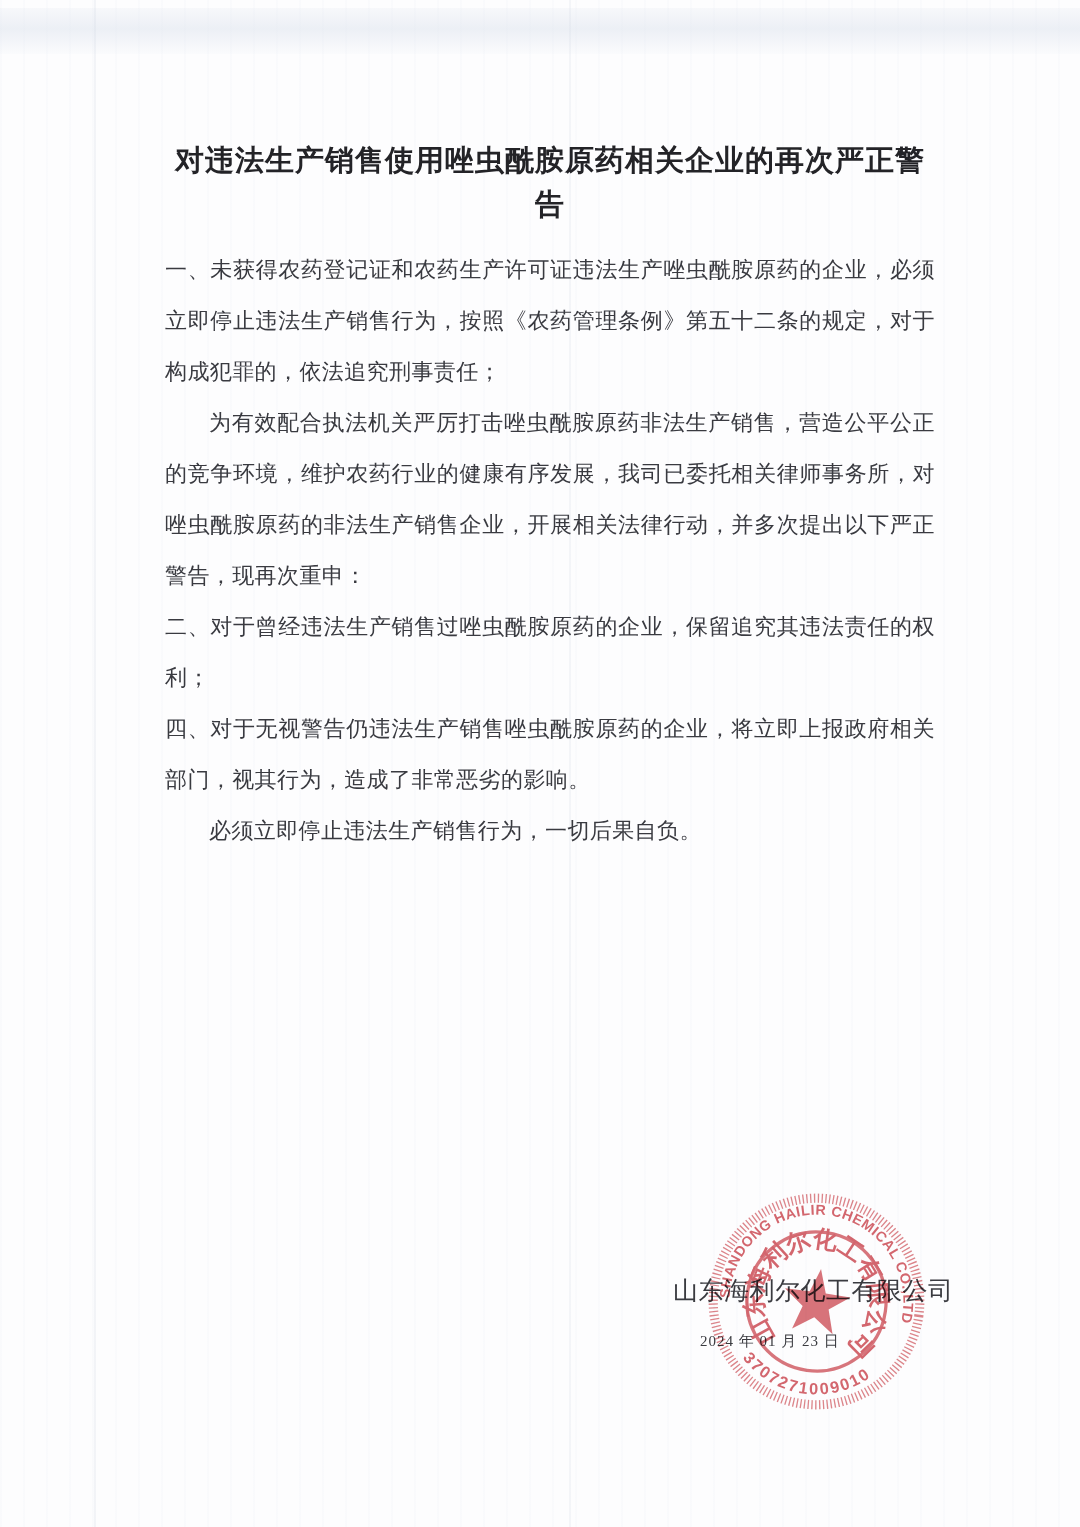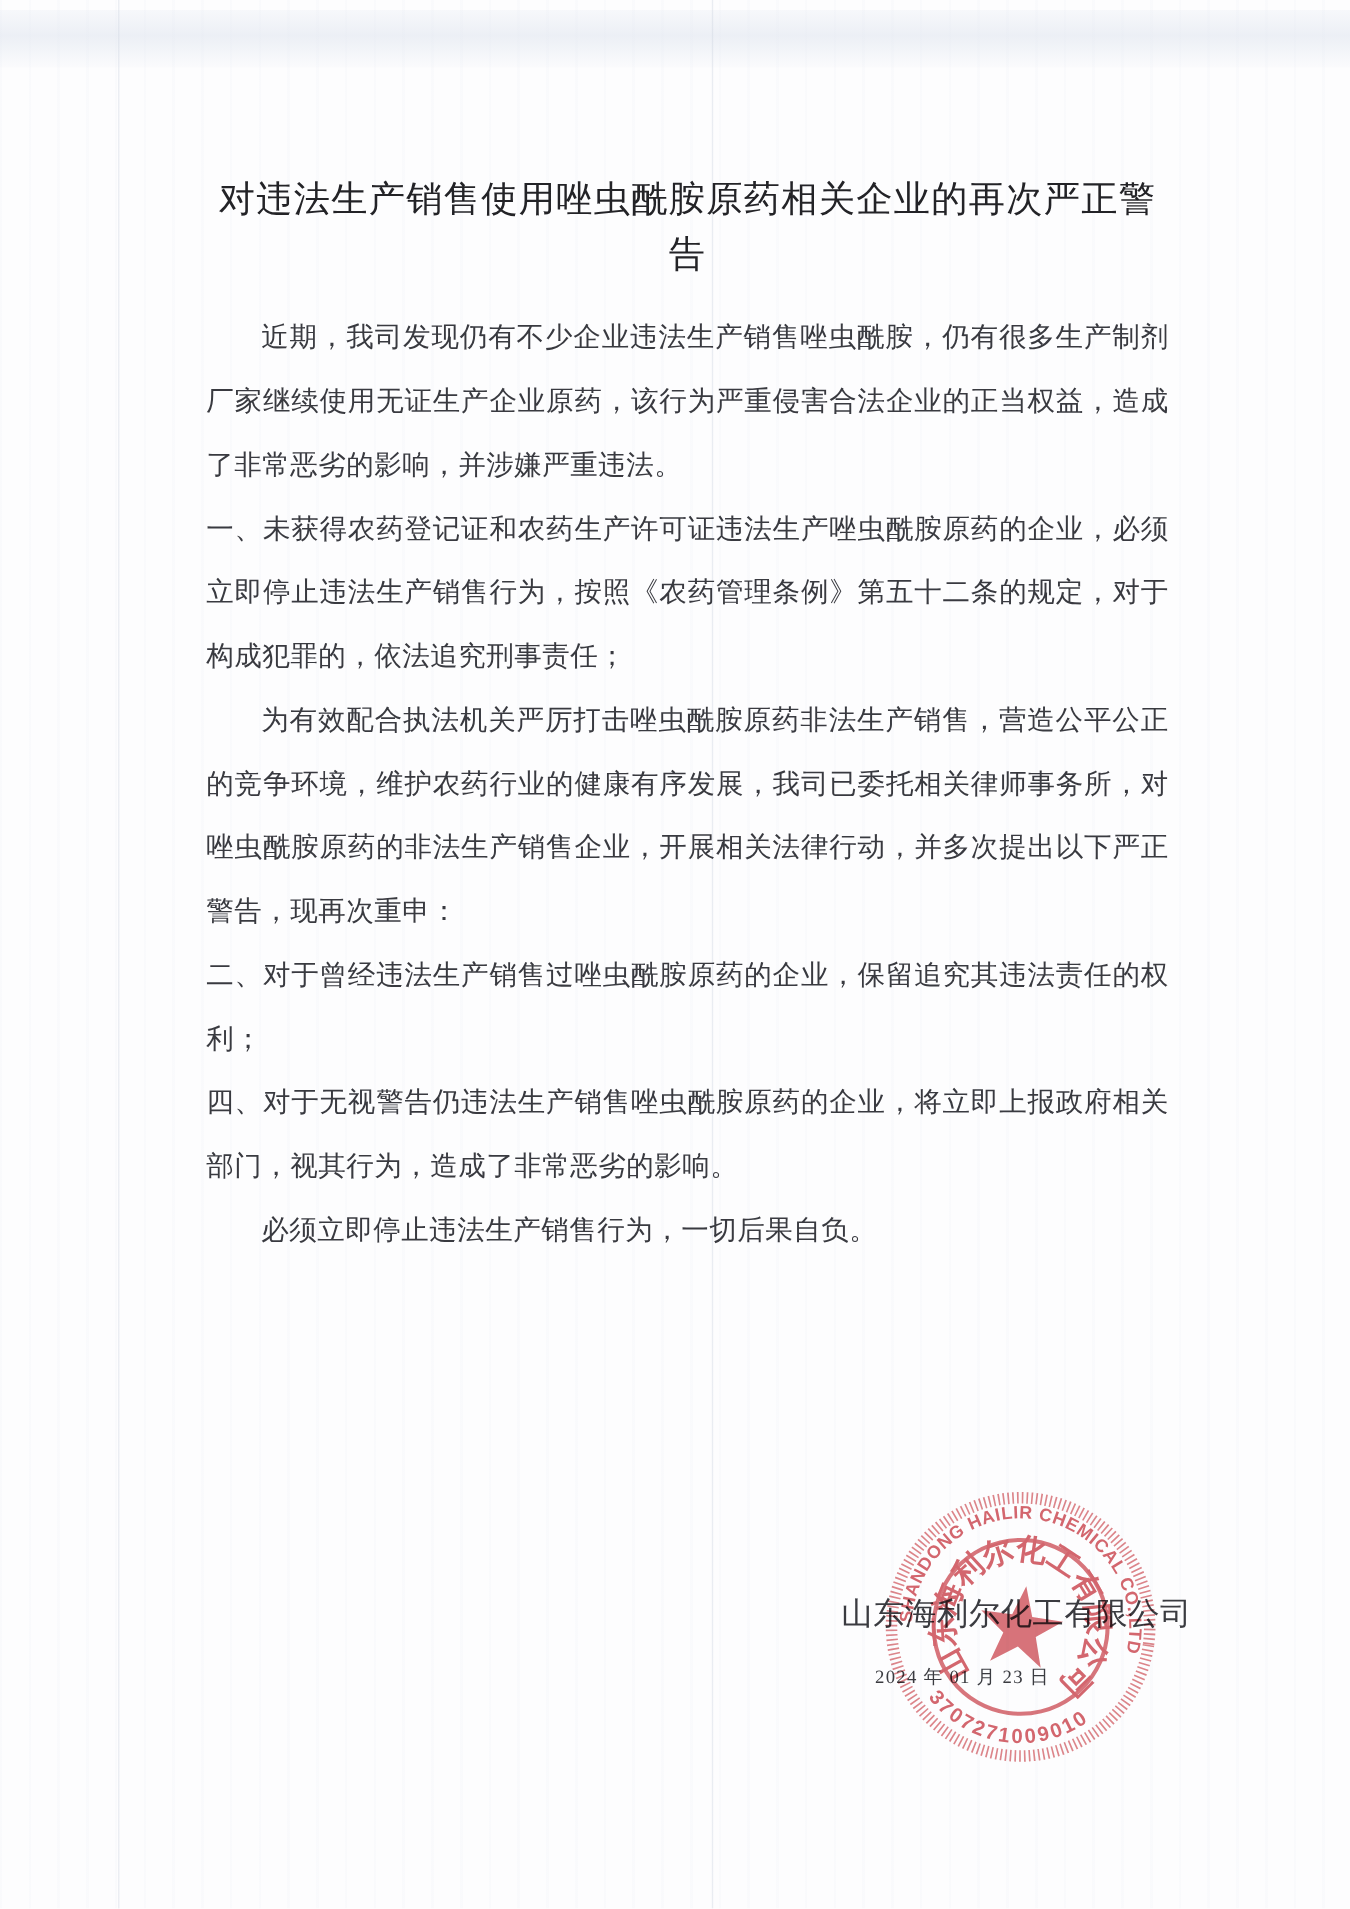--- a/index.html
+++ b/index.html
@@ -23,21 +23,21 @@
       linear-gradient(90deg,transparent 569px,rgba(205,212,224,.40) 570px,transparent 571px),
       repeating-linear-gradient(90deg,rgba(225,230,240,.12) 0 2px,transparent 2px 23px);
     pointer-events:none;
   }
   .content{
     position:absolute;left:165px;top:138px;width:770px;
   }
   .title{
     margin:0 0 18px 0;
     font-size:29px;line-height:44px;
-    font-weight:normal;
+    font-weight:bold;
     text-align:center;
     color:#232327;
     letter-spacing:1px;
   }
   .para{
     margin:0;
     font-size:22px;
     line-height:51px;
     color:#393a40;
     text-align:justify;
@@ -74,21 +74,20 @@
 </head>
 <body>
 
 <div class="page">
 
   <div class="scan-band"></div>
   <div class="scan-streaks"></div>
 
   <div class="content">
     <h1 class="title">对违法生产销售使用唑虫酰胺原药相关企业的再次严正警告</h1>
-    <p class="para indent">近期，我司发现仍有不少企业违法生产销售唑虫酰胺，仍有很多生产制剂厂家继续使用无证生产企业原药，该行为严重侵害合法企业的正当权益，造成了非常恶劣的影响，并涉嫌严重违法。</p>
     <p class="para">一、未获得农药登记证和农药生产许可证违法生产唑虫酰胺原药的企业，必须立即停止违法生产销售行为，按照《农药管理条例》第五十二条的规定，对于构成犯罪的，依法追究刑事责任；</p>
     <p class="para indent">为有效配合执法机关严厉打击唑虫酰胺原药非法生产销售，营造公平公正的竞争环境，维护农药行业的健康有序发展，我司已委托相关律师事务所，对唑虫酰胺原药的非法生产销售企业，开展相关法律行动，并多次提出以下严正警告，现再次重申：</p>
     <p class="para">二、对于曾经违法生产销售过唑虫酰胺原药的企业，保留追究其违法责任的权利；</p>
     <p class="para">四、对于无视警告仍违法生产销售唑虫酰胺原药的企业，将立即上报政府相关部门，视其行为，造成了非常恶劣的影响。</p>
     <p class="para indent">必须立即停止违法生产销售行为，一切后果自负。</p>
   </div>
 
   <div class="sig-company">山东海利尔化工有限公司</div>
   <div class="sig-date">2024 年 01 月 23 日</div>
 

